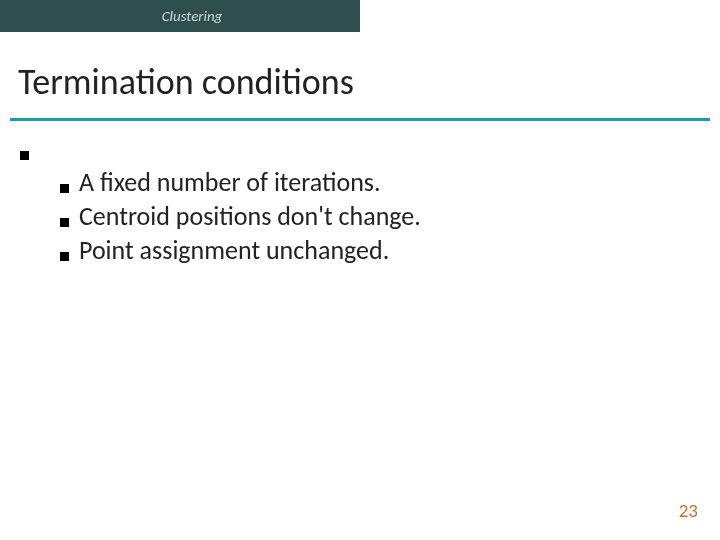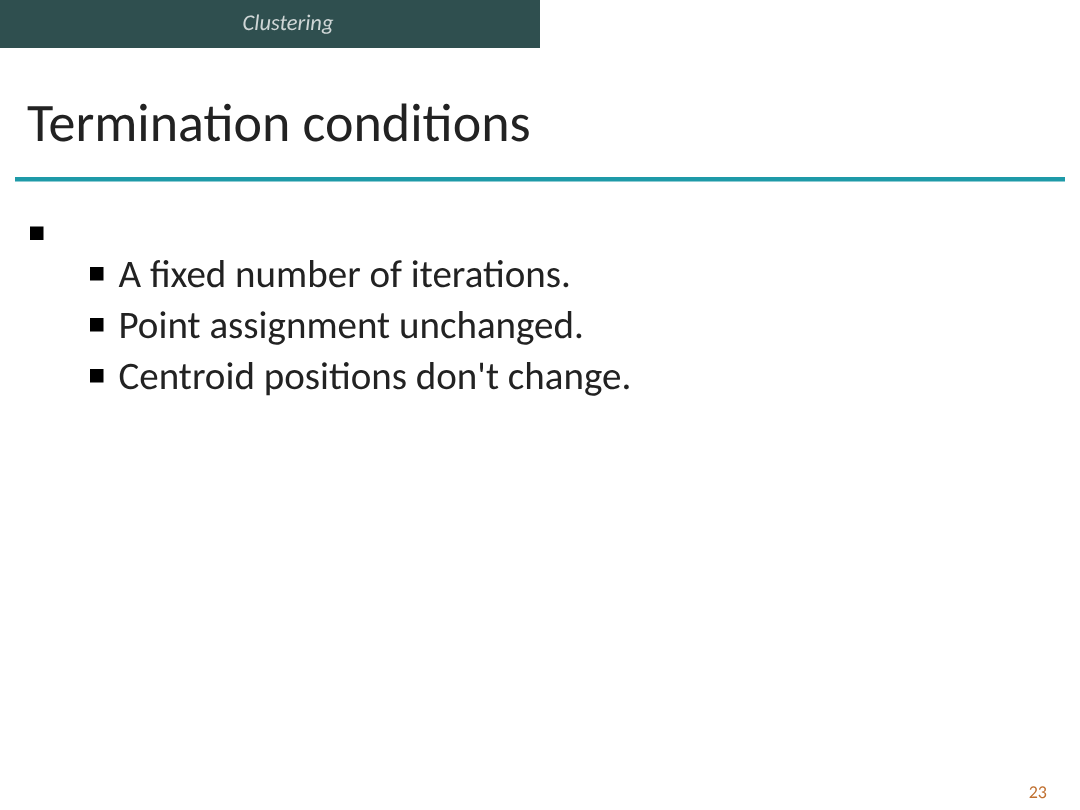--- a/index.html
+++ b/index.html
@@ -71,40 +71,40 @@
     }
     .bullet-text {
       font-size: 26px;
       color: #222;
     }
     .sub-list {
       padding-left: 40px;
     }
     .sub-row {
       display: flex;
-      align-items: flex-start;
+      align-items: center;
       margin-bottom: 2px;
     }
     .sub-mark {
       width: 9px;
       height: 9px;
       background: #000;
       margin-top: 12px;
       margin-right: 10px;
       flex-shrink: 0;
     }
     .sub-text {
       font-size: 26px;
       color: #222;
     }
     .page-number {
       position: absolute;
-      bottom: 4px;
+      bottom: 18px;
       right: 22px;
-      font-size: 12px;
+      font-size: 19px;
       color: #c07030;
     }
   </style>
 </head>
 <body>
 
 <div class="tabs">
   <div class="tab-left">Clustering</div>
 </div>
 
@@ -117,22 +117,22 @@
   <div class="bullet-row">
     <div class="bullet-mark"></div>
   </div>
   <div class="sub-list">
     <div class="sub-row">
       <div class="sub-mark"></div>
       <div class="sub-text">A fixed number of iterations.</div>
     </div>
     <div class="sub-row">
       <div class="sub-mark"></div>
-      <div class="sub-text">Point assignment unchanged.</div>
+      <div class="sub-text">Centroid positions don't change.</div>
     </div>
     <div class="sub-row">
       <div class="sub-mark"></div>
-      <div class="sub-text">Centroid positions don't change.</div>
+      <div class="sub-text">Point assignment unchanged.</div>
     </div>
   </div>
 </div>
 
 <div class="page-number">23</div>
 
 </body></html>

